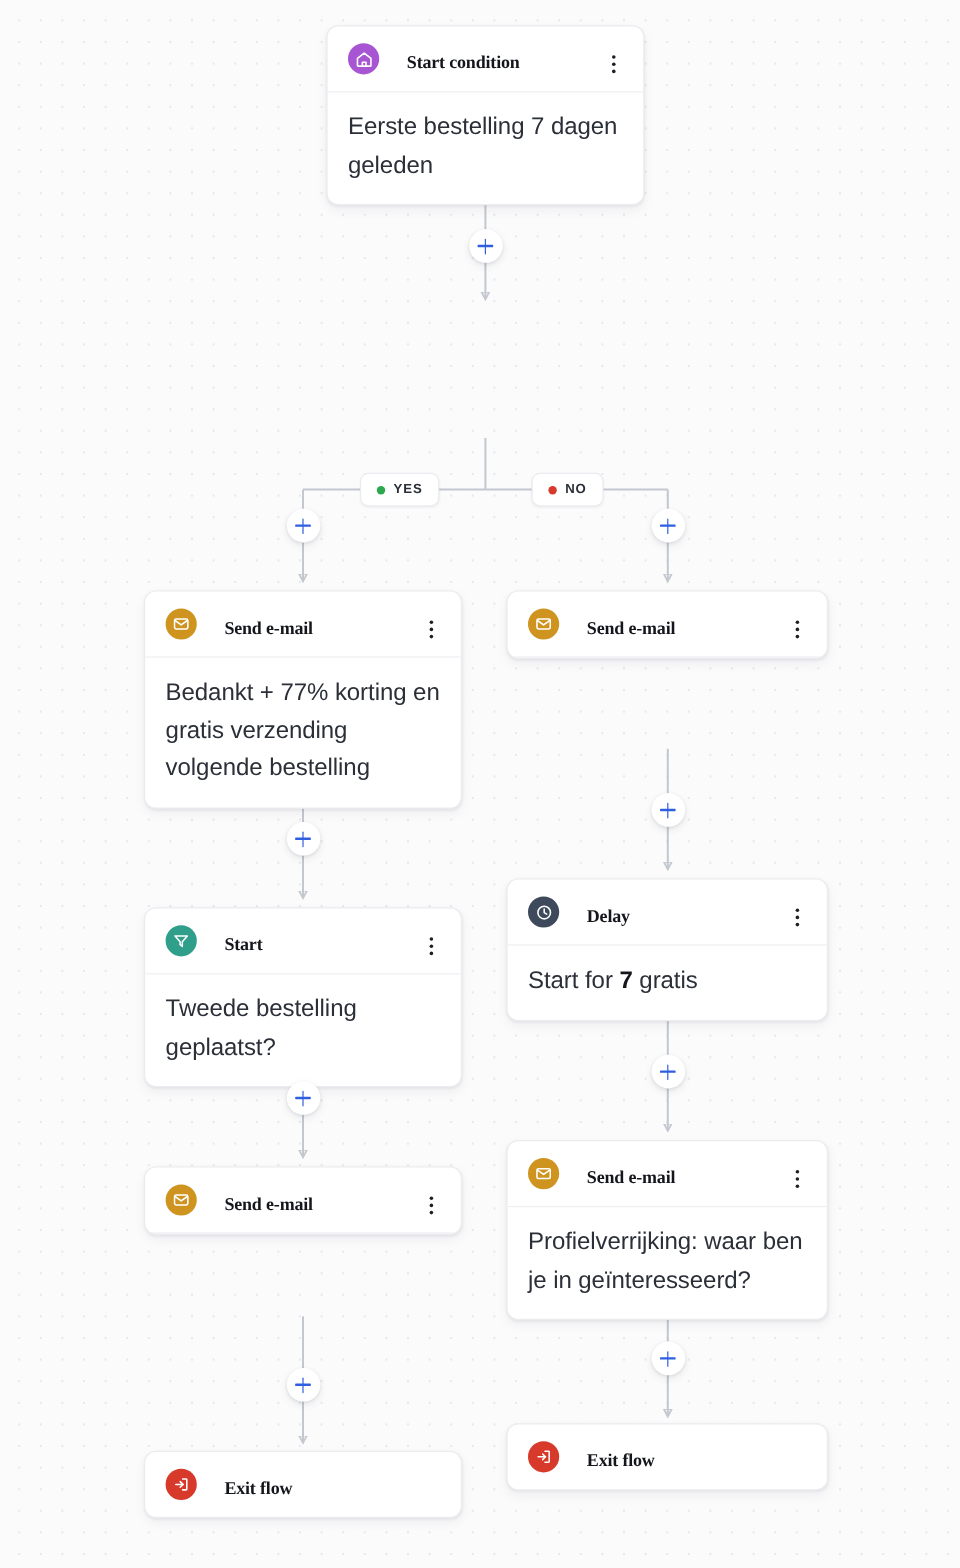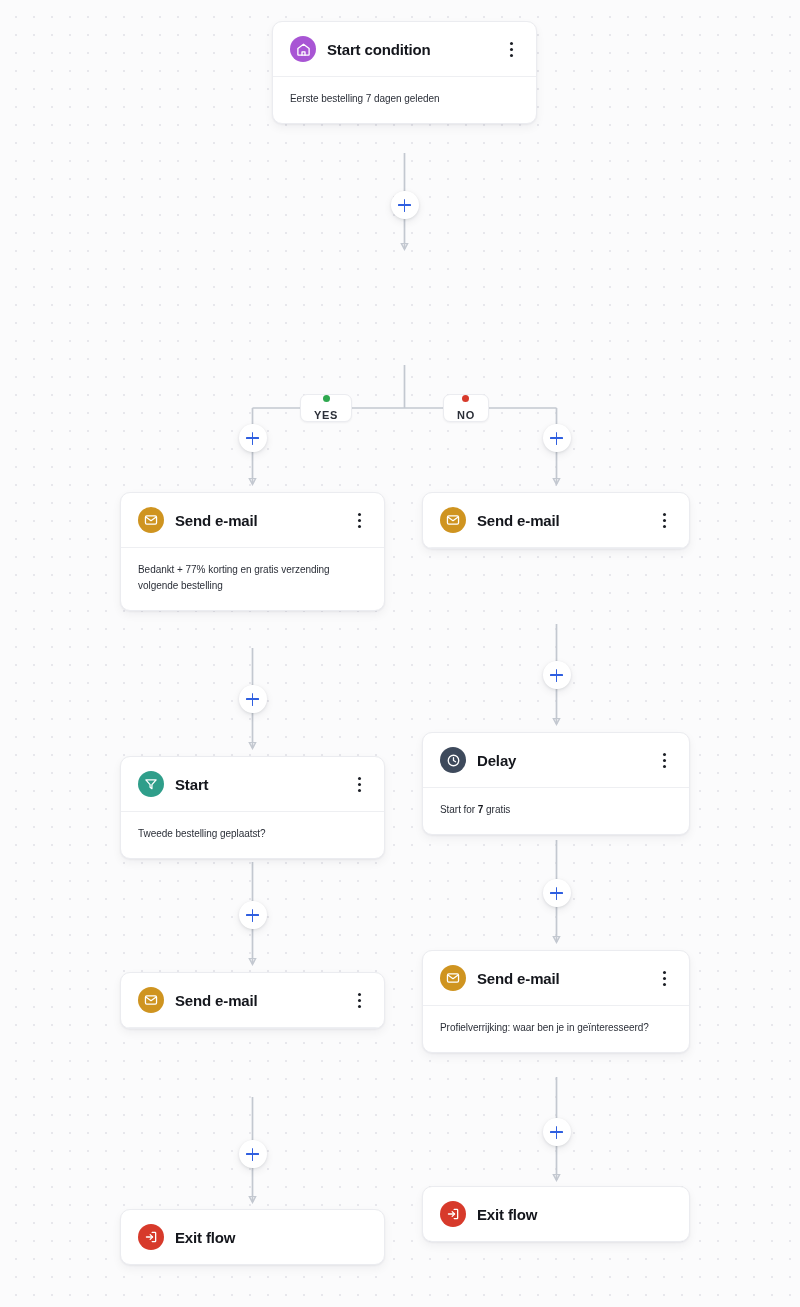--- a/index.html
+++ b/index.html
@@ -47,24 +47,25 @@
     background: #ffffff;
     border: 1px solid #ebecf0;
     border-radius: 10px;
     box-shadow: 0 1px 2px rgba(16,24,40,.05), 0 4px 10px rgba(16,24,40,.05);
     z-index: 3;
     overflow: hidden;
   }
 
   .node-head {
     display: flex;
-    align-items: center;
-    gap: 11px;
+    align-items: flex-end;
+    gap: 23px;
     padding: 14px 16px 14px 17px;
     min-height: 53px;
+    font-family: Liberation Serif, serif;
   }
   .node.has-body .node-head {
     border-bottom: 1px solid #eeeff2;
   }
 
   .node-icon {
     width: 26px; height: 26px;
     border-radius: 50%;
     flex: 0 0 26px;
     display: flex;
@@ -94,21 +95,21 @@
   }
   .node-menu i {
     display: block;
     width: 3px; height: 3px;
     border-radius: 50%;
     background: #1c1f26;
   }
 
   .node-body {
     padding: 14px 17px 16px 17px;
-    font-size: 10px;
+    font-size: 20px;
     line-height: 1.58;
     color: #2b2f38;
     letter-spacing: -.05px;
   }
   .node-body b { font-weight: bold; color: #14161c; }
 
   
   .plus {
     position: absolute;
     width: 28px; height: 28px;
@@ -136,21 +137,20 @@
     height: 28px;
     display: flex;
     align-items: center;
     gap: 7px;
     padding: 0 13px;
     background: #ffffff;
     border: 1px solid #ebecf0;
     border-radius: 7px;
     box-shadow: 0 1px 2px rgba(16,24,40,.05);
     z-index: 4;
-    flex-direction: column;
   }
   .pill .dot {
     width: 7px; height: 7px;
     border-radius: 50%;
     flex: 0 0 7px;
   }
   .pill .pill-label {
     font-size: 11px;
     font-weight: bold;
     letter-spacing: .7px;

